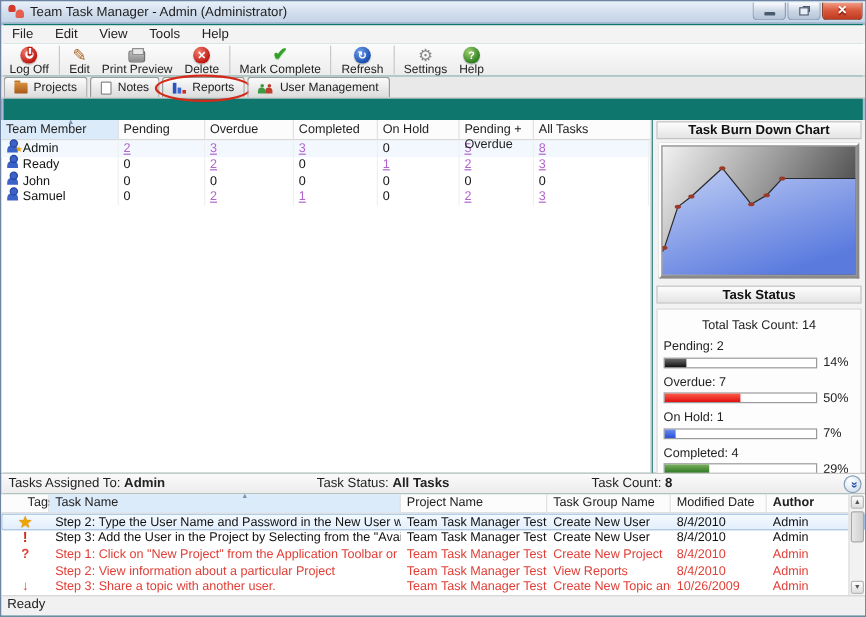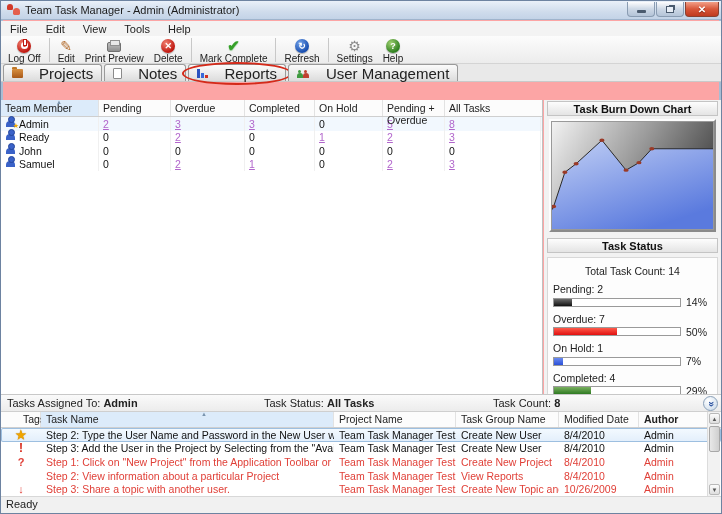--- a/index.html
+++ b/index.html
@@ -1,17 +1,17 @@
 <!DOCTYPE html>
 <html><head>
 <meta charset="utf-8">
 <style>
   * { margin:0; padding:0; box-sizing:border-box; }
   html,body { width:722px; height:514px; font-family:"Liberation Sans", sans-serif; }
-  #window { position:relative; width:722px; height:514px; background:#fca5a5;
+  #window { position:relative; width:722px; height:514px; background:#0f766e;
             border:1px solid #6d83a1; outline:2px solid #a8bdd4; outline-offset:-3px; overflow:hidden; }
 
   
   .titlebar { position:absolute; left:0; top:0; width:722px; height:19px;
               background:linear-gradient(#e9f0f9,#cfdcec 60%,#c3d3e7); display:flex; align-items:center;
               border-bottom:1px solid #9fb4cc; }
   .app-icon { width:13px; height:12px; margin:0 5px 0 6px; position:relative; }
   .app-icon::before { content:""; position:absolute; left:0; top:0; width:6px; height:6px; background:#d23a2a; border-radius:50% 50% 20% 20%; }
   .app-icon::after { content:""; position:absolute; left:6px; top:4px; width:7px; height:7px; background:#e4604d; border-radius:50% 50% 20% 20%; }
   .title-text { font-size:11px; color:#1c1c1c; }
@@ -46,23 +46,23 @@
   .power-ring::after { content:""; position:absolute; left:1.5px; top:-4px; width:2px; height:5px; background:#fff; box-shadow:0 0 0 1px #c01810; }
   .pencil { font-size:14px; color:#b06828; transform:rotate(0deg); line-height:1; }
   .printer { width:14px; height:10px; background:linear-gradient(#bfbfbf,#8f8f8f); border:1px solid #707070; border-radius:2px; position:relative; margin-top:3px; }
   .printer::before { content:""; position:absolute; left:2px; top:-3px; width:8px; height:4px; background:#e8e8e8; border:1px solid #909090; }
   .check { color:#35a028; font-size:15px; font-weight:bold; line-height:1; text-shadow:0 1px 1px #9c9; }
   .gear { color:#8a8a8a; font-size:14px; line-height:1; }
 
   
   .tabbar { position:absolute; left:0; top:63px; width:720px; height:18px; background:#e9e9e9;
             border-bottom:1px solid #c9c9c9; display:flex; align-items:flex-end; padding-left:2px; }
-  .tab { height:17px; display:flex; align-items:center; gap:16px; padding:0 8px;
+  .tab { height:17px; display:flex; align-items:center; gap:5px; padding:0 8px;
          background:linear-gradient(#fbfbfb,#dcdcdc); border:1px solid #9a9a9a; border-bottom:none;
-         border-radius:3px 3px 0 0; margin-right:2px; font-size:15px; color:#222; position:relative; }
+         border-radius:3px 3px 0 0; margin-right:2px; font-size:10px; color:#222; position:relative; }
   .highlight-ellipse { position:absolute; left:-7px; top:-3px; right:-7px; bottom:-4px;
                        border:2px solid #d42a1a; border-radius:50%; pointer-events:none; }
   .ti-folder { width:11px; height:9px; background:linear-gradient(#d89040,#a85818); border-radius:1px; position:relative; }
   .ti-folder::before { content:""; position:absolute; left:0; top:-2px; width:5px; height:2px; background:#c07828; border-radius:1px 1px 0 0; }
   .ti-note { width:9px; height:11px; background:#fff; border:1px solid #8a8a8a; border-radius:1px; }
   .ti-chart { width:11px; height:10px; position:relative; }
   .ti-chart i { position:absolute; bottom:0; width:3px; }
   .ti-chart i:nth-child(1){ left:0; height:9px; background:#2a52c0; }
   .ti-chart i:nth-child(2){ left:4px; height:5px; background:#3a68d8; }
   .ti-chart i:nth-child(3){ left:8px; height:3px; background:#d03020; }

